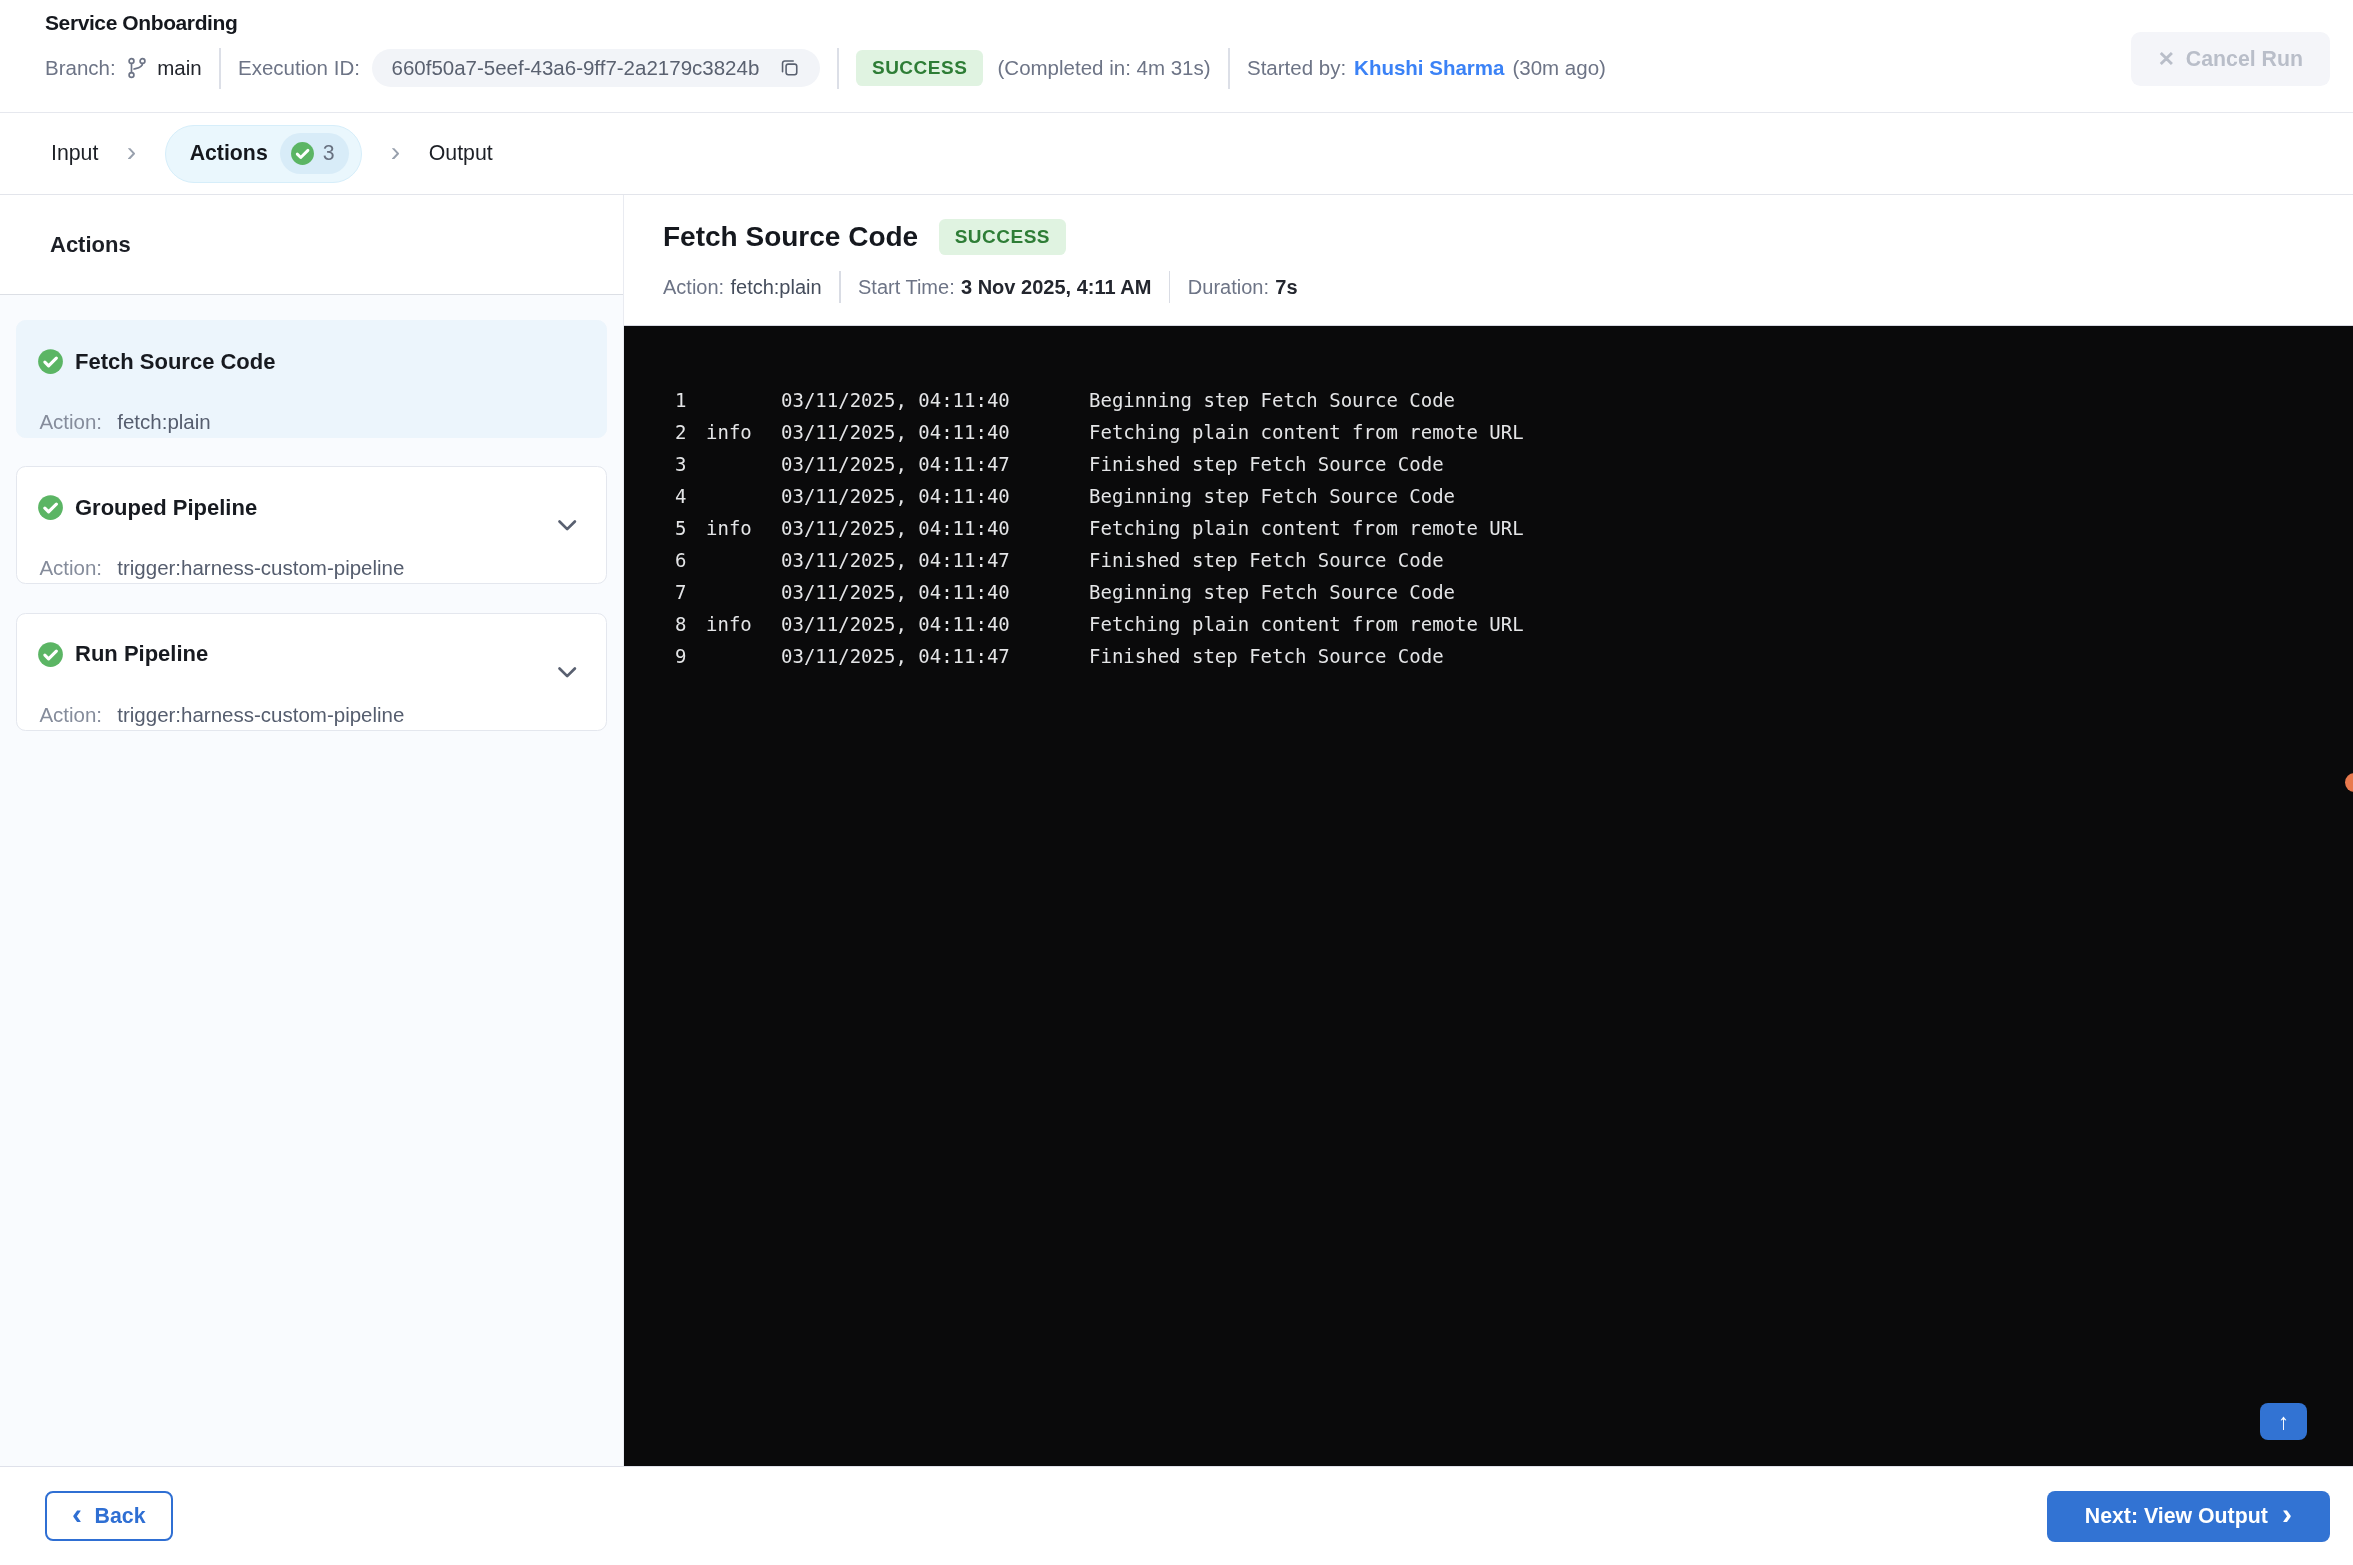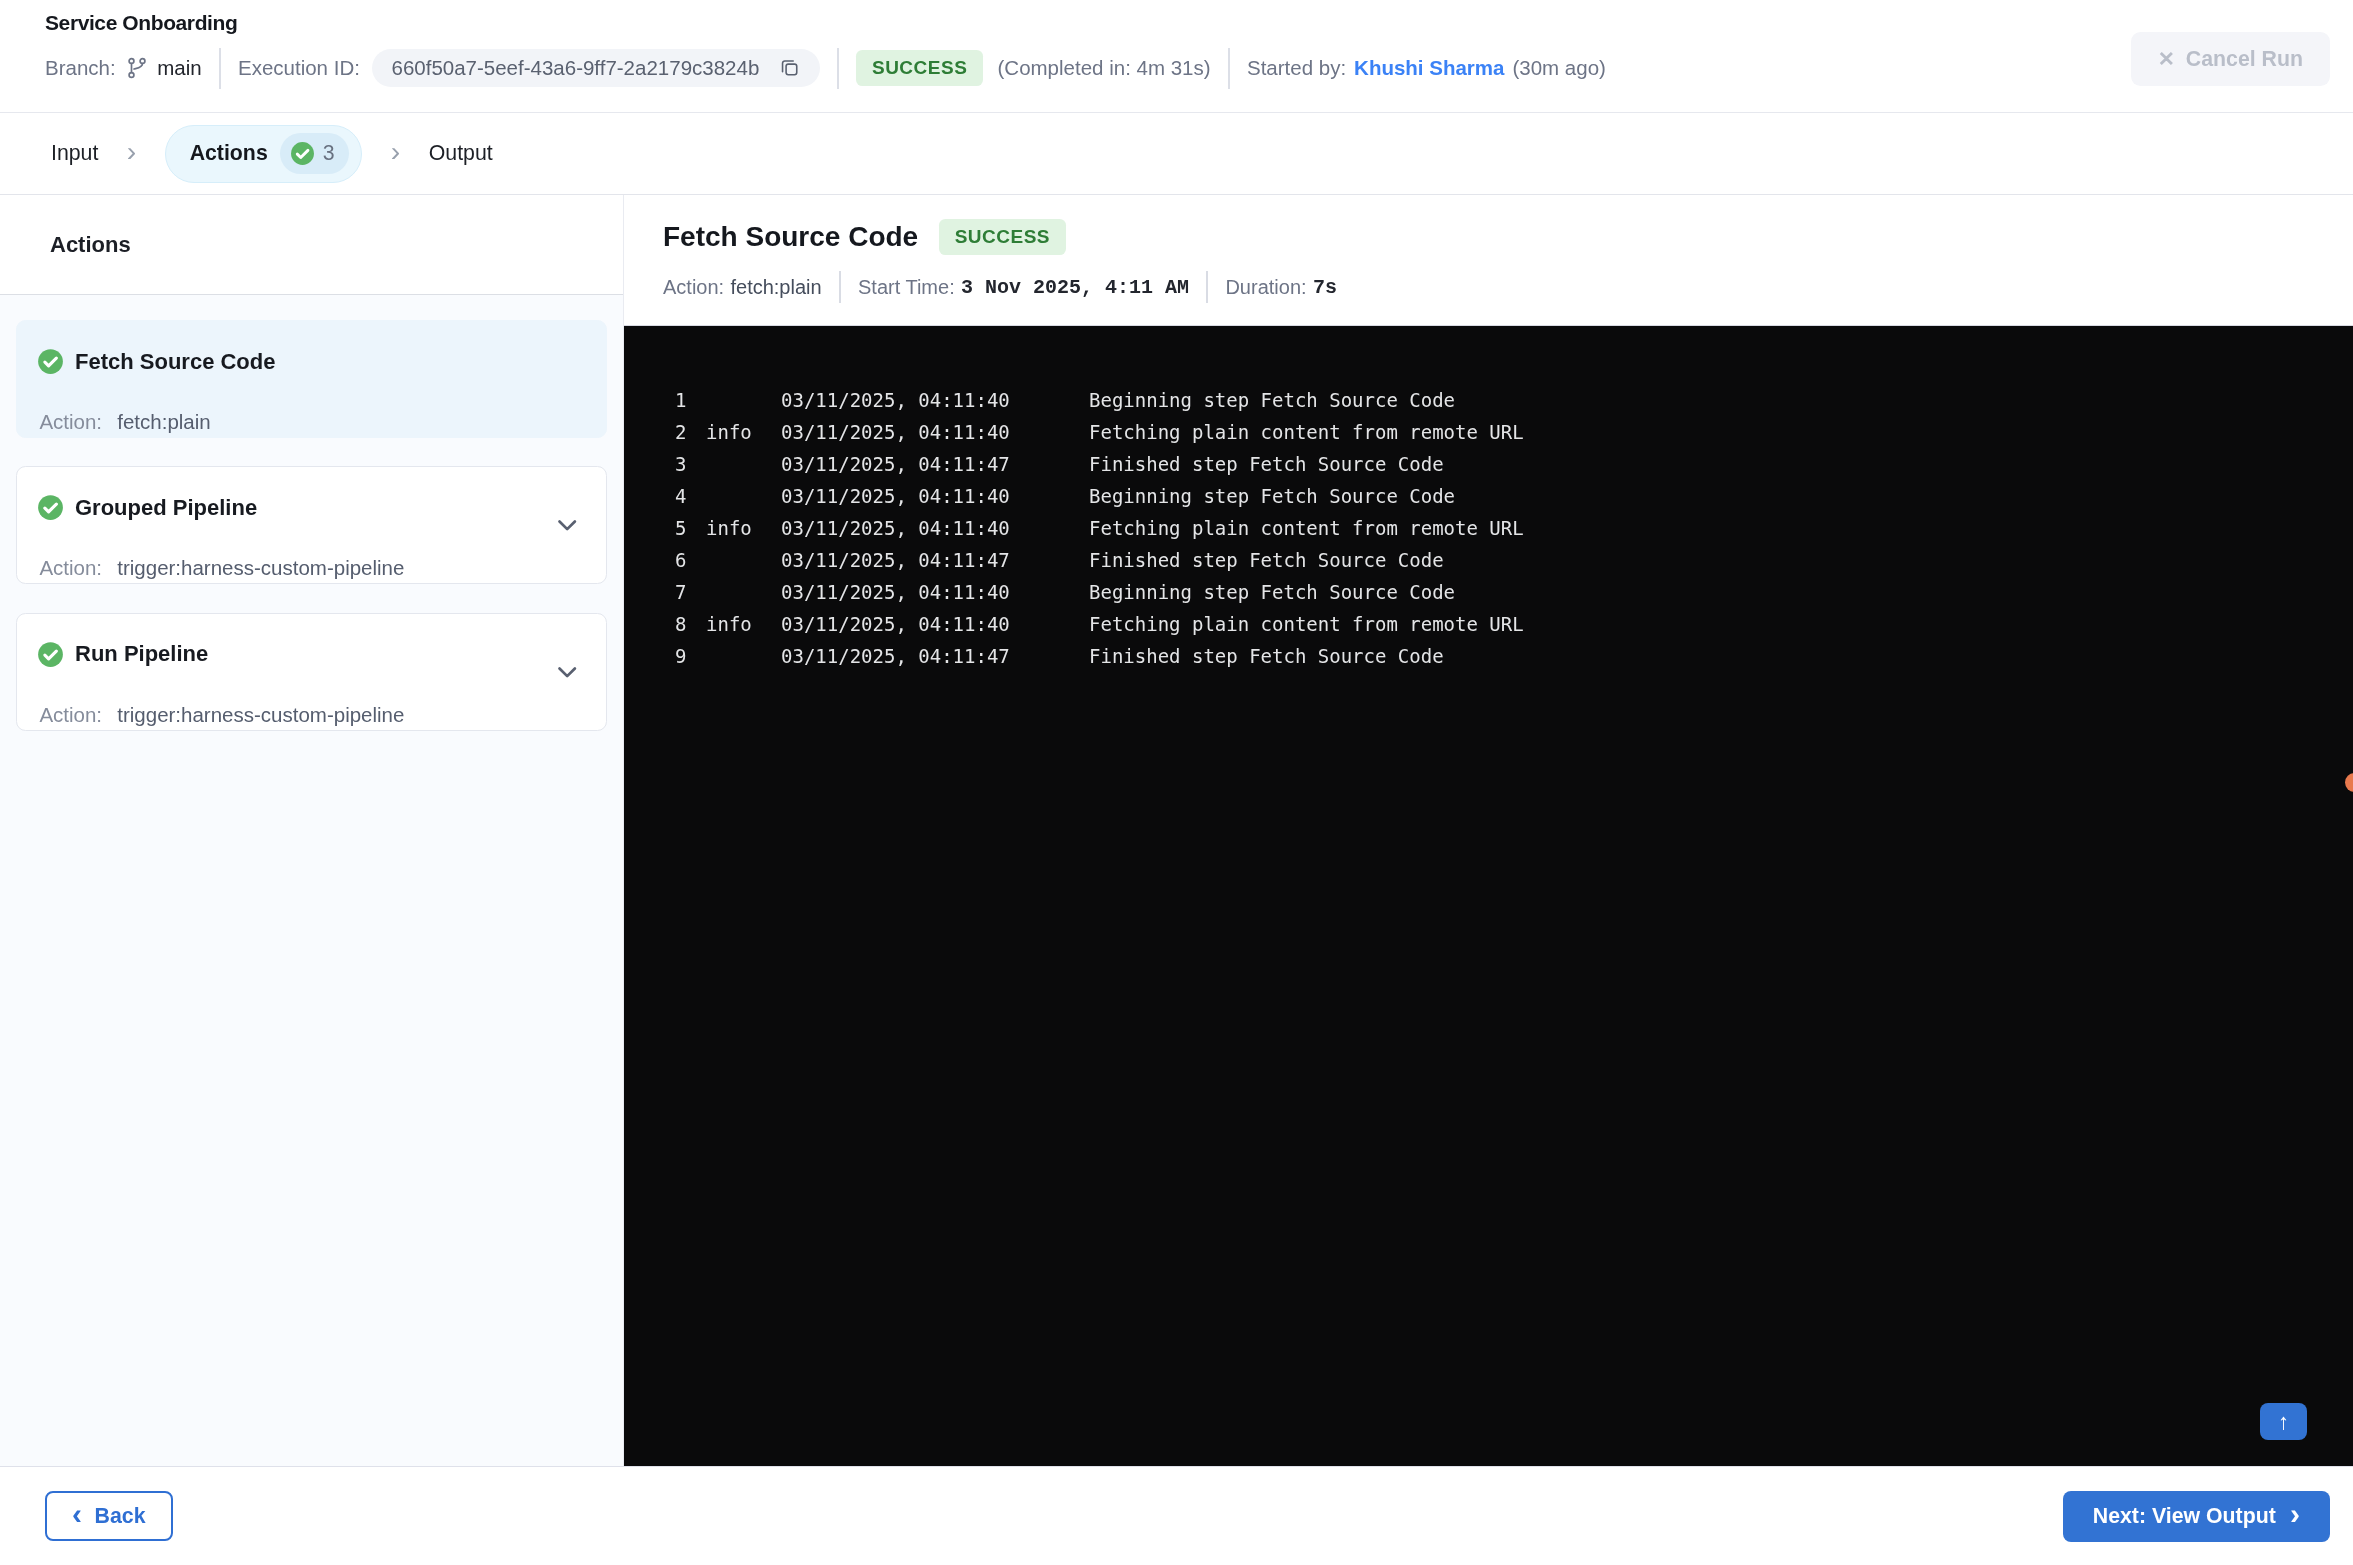--- a/index.html
+++ b/index.html
@@ -52,42 +52,42 @@
   .card-action-label { color:#858c9b; }
   .card-action-value { color:#555d6e; margin-left:9.5px; }
   .card-chevron { position:absolute; right:25px; top:50%; transform:translateY(-50%); width:28.4px; height:28.4px; cursor:pointer; }
 
   .main { flex:1 1 auto; display:flex; flex-direction:column; min-width:0; background:#fff; }
   .main-head { height:130px; flex:0 0 130px; padding:24px 0 0 39px; }
   .detail-title-row { display:flex; align-items:center; gap:20.5px; }
   .detail-title { font-size:28px; font-weight:700; color:#15181e; }
   .detail-meta { display:flex; align-items:center; margin-top:16px; font-size:20px; color:#6d7486; }
   .detail-meta .val-mid { color:#454d5c; margin-left:6.3px; }
-  .detail-meta .val-strong { color:#23262e; font-weight:700; margin-left:6.3px;font-family:Liberation Mono, monospace; }
+  .detail-meta .val-strong { color:#23262e; font-weight:700; margin-left:6.3px; }
   .detail-meta .mdiv { width:1.6px; height:32px; background:#d9dce4; margin:0 17.4px; }
 
   
   .console { flex:1 1 auto; background:#0a0a0b; border-top:1.6px solid #d8dae3; position:relative; overflow:hidden; }
   .console-log { padding-top:58px; font-family:"DejaVu Sans Mono", monospace; font-size:19px; color:#e4e5e7; }
   .log-row { line-height:32px; white-space:pre; padding-left:51px; display:flex; }
   .log-num   { display:inline-block; width:31px;  flex:0 0 31px; }
   .log-level { display:inline-block; width:75px;  flex:0 0 75px; }
   .log-ts    { display:inline-block; width:308px; flex:0 0 308px; }
   .log-msg   { display:inline-block; }
   .notify-dot { position:absolute; width:19px; height:19px; border-radius:50%; background:#e8794d; right:-9.5px; top:447px; }
   .scroll-top-btn { position:absolute; right:47px; bottom:26px; width:47px; height:37px; border:none; border-radius:8px; background:#3273d3;
                     color:#fff; font-size:22px; display:flex; align-items:center; justify-content:center; cursor:pointer; font-family:inherit; }
 
   
   .footer { height:99px; flex:0 0 99px; background:#fff; border-top:1.6px solid #dfe1ea; display:flex; align-items:center;
             justify-content:space-between; padding:0 24px 0 45px; }
   .back-btn { height:50px; padding:0 25px; background:#fff; border:2.4px solid #2f6fd3; border-radius:8px; color:#2f6fd3;
               font-size:21.3px; font-weight:700; display:flex; align-items:center; gap:12.6px; font-family:inherit; cursor:pointer; }
   .back-btn .chev { font-size:30px; font-weight:700; line-height:1; padding-bottom:4.7px; }
-  .next-btn { height:51px; padding:0 30px; background:#3273d3; border:none; border-radius:8px; color:#fff;
+  .next-btn { height:51px; padding:0 38px; background:#3273d3; border:none; border-radius:8px; color:#fff;
               font-size:21.3px; font-weight:700; display:flex; align-items:center; gap:14.2px; font-family:inherit; cursor:pointer; }
   .next-btn .chev { font-size:30px; font-weight:700; line-height:1; padding-bottom:4.7px; }
 </style>
 </head>
 <body>
 
 <svg width="0" height="0" style="position:absolute">
   <defs>
     <symbol id="sym-check-circle" viewBox="0 0 24 24">
       <circle cx="12" cy="12" r="11" fill="#5bb564"></circle>

